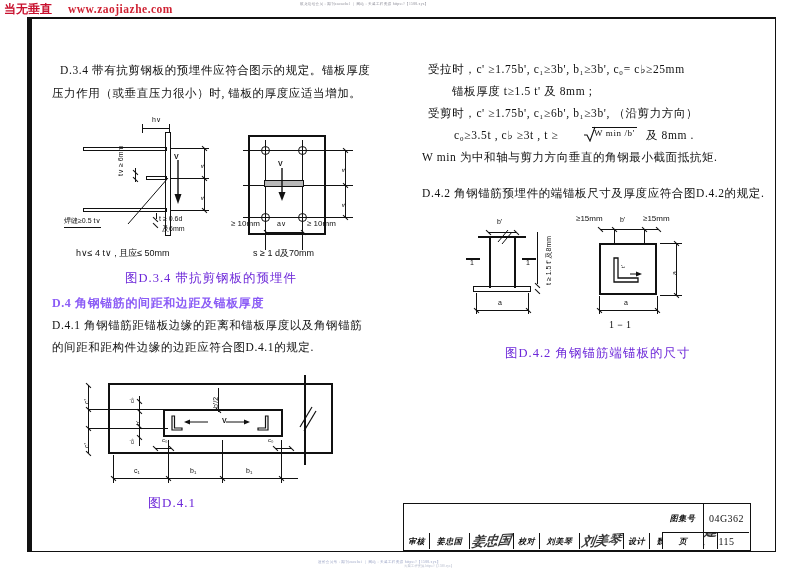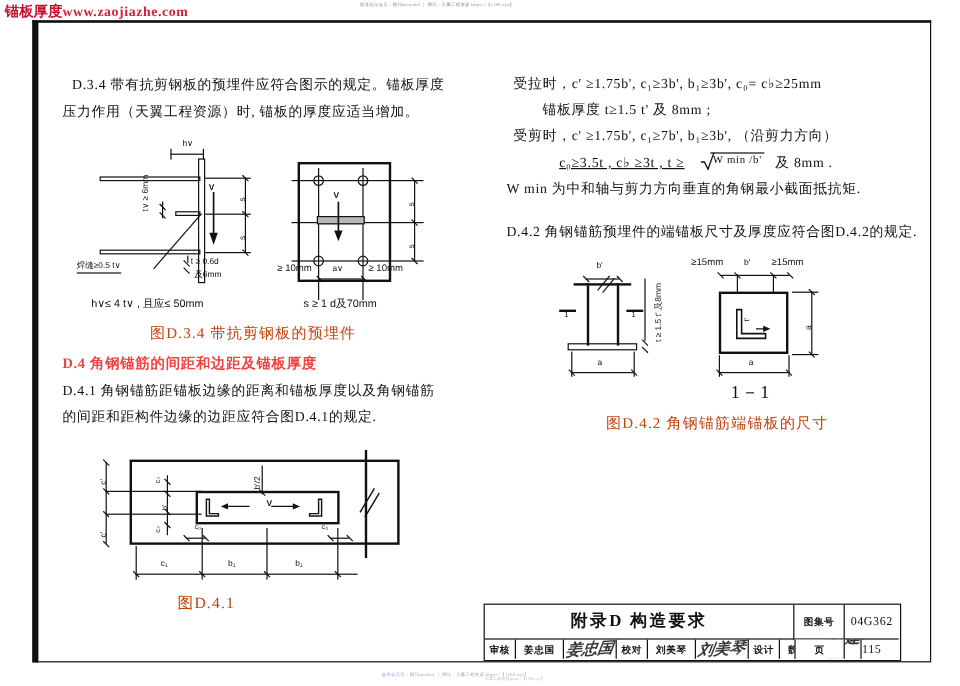--- a/index.html
+++ b/index.html
@@ -2,79 +2,79 @@
 <html><head>
 <meta charset="utf-8">
 <style>
   html,body{margin:0;padding:0;background:#ffffff;}
   body{width:800px;height:572px;position:relative;overflow:hidden;
        font-family:"Liberation Serif","DejaVu Serif",serif;color:#111;}
 
   
   .wm-top-left{position:absolute;left:4px;top:1px;font-size:12px;font-weight:bold;
       color:#c8102e;font-family:"Liberation Serif",serif;letter-spacing:0px;white-space:nowrap;}
-  .wm-top-left .url{color:#cf2233;font-size:11.5px;margin-left:0;letter-spacing:.5px;}
+  .wm-top-left .url{color:#cf2233;font-size:11.5px;margin-left:16px;letter-spacing:.5px;}
   .wm-top-center{position:absolute;left:300px;top:2px;font-size:3.6px;color:#8a8a95;
       white-space:nowrap;letter-spacing:.3px;}
   .wm-bottom-center{position:absolute;left:318px;top:560px;font-size:3.6px;color:#9aa3c4;
       white-space:nowrap;letter-spacing:.3px;}
   .wm-bottom-left{position:absolute;left:404px;top:564px;font-size:3.4px;color:#b9bece;white-space:nowrap;}
 
   
   .page-frame{position:absolute;left:27px;top:17px;width:749px;height:535px;
       border:1px solid #111;box-sizing:border-box;}
   .page-frame-thick{position:absolute;left:27px;top:17px;width:5px;height:535px;background:#111;}
 
   
   .txt{position:absolute;white-space:nowrap;font-family:"Liberation Serif","DejaVu Serif",serif;}
   .body-cn{font-size:11.5px;letter-spacing:.6px;color:#111;}
-  .head-cn{font-size:12px;font-weight:bold;letter-spacing:.6px;color:#ef4444;}
-  .cap-cn{font-size:12.5px;letter-spacing:1px;color:#c2410c;}
+  .head-cn{font-size:12px;font-weight:bold;letter-spacing:.6px;color:#8b5cf6;}
+  .cap-cn{font-size:12.5px;letter-spacing:1px;color:#6d28d9;}
   .fig-lbl{font-size:7px;color:#111;font-family:"Liberation Sans","DejaVu Sans",sans-serif;}
   .fig-lbl-sm{font-size:6px;color:#111;font-family:"Liberation Sans","DejaVu Sans",sans-serif;}
 
   
   .hl{position:absolute;height:1px;background:#111;}
   .vl{position:absolute;width:1px;background:#111;}
   .hl2{position:absolute;height:2px;background:#111;}
   .vl2{position:absolute;width:2px;background:#111;}
   .box{position:absolute;border:1px solid #111;box-sizing:border-box;}
   .box2{position:absolute;border:2px solid #111;box-sizing:border-box;}
   .fillbar{position:absolute;background:#b8b8b8;border:1px solid #111;box-sizing:border-box;}
   .rot90{transform:rotate(-90deg);transform-origin:left top;}
 
   
   .tb{position:absolute;left:403px;top:503px;width:348px;height:48px;
       border:1.5px solid #111;box-sizing:border-box;}
   .tb .cell{position:absolute;box-sizing:border-box;display:flex;align-items:center;
       justify-content:center;font-family:"Liberation Serif",serif;}
   .tb-title{font-size:14px;font-weight:bold;letter-spacing:2px;}
-  .tb-sm{font-size:8px;font-weight:bold;letter-spacing:.5px;}
+  .tb-sm{font-size:8px;font-weight:bold;letter-spacing:.5px;font-style:italic;}
   .tb-num{font-size:10px;letter-spacing:.5px;}
   .sig{font-family:"Liberation Serif",serif;font-size:13px;color:#1b1b1b;
        font-style:italic;font-weight:bold;transform:skewX(-12deg) rotate(-4deg);opacity:.88;}
   .tick{position:absolute;width:7px;height:1px;background:#111;transform:rotate(45deg);}
   .circ{position:absolute;border:1px solid #111;border-radius:50%;box-sizing:border-box;}
 </style>
 </head>
 <body>
 
 <div class="wm-top-left">
-  <span>锚板厚度</span><span class="url">www.zaojiazhe.com</span>
+  <span>当无垂直</span><span class="url">www.zaojiazhe.com</span>
 </div>
 <div class="wm-top-center">筑龙论坛会员：期刊zaoaobel ｜ 网站：天翼工程资源 https://【1588.xyz】</div>
 <div class="wm-bottom-center">造价会员号：期刊zaoebei ｜ 网站：天翼工程资源 https://【1588.xyz】</div>
 <div class="wm-bottom-left">天翼工程资源 https://【1588.xyz】</div>
 <div class="hl2" style="left:27px;top:17px;width:749px;"></div>
 
 <div class="page-frame"></div>
 <div class="page-frame-thick"></div>
 
 <div class="txt body-cn" style="left:60px;top:63px;">D.3.4  带有抗剪钢板的预埋件应符合图示的规定。锚板厚度</div>
-<div class="txt body-cn" style="left:52px;top:86px;">压力作用（天翼工程资源）时, 锚板的厚度应适当增加。</div>
+<div class="txt body-cn" style="left:52px;top:86px;">压力作用（或垂直压力很小）时, 锚板的厚度应适当增加。</div>
 
 <div class="txt fig-lbl" style="left:152px;top:116px;">h∨</div>
 <div class="hl" style="left:142px;top:128px;width:28px;"></div>
 <div class="vl" style="left:142px;top:124px;height:9px;"></div>
 <div class="vl" style="left:169px;top:124px;height:9px;"></div>
 
 <div class="box" style="left:165px;top:132px;width:6px;height:104px;"></div>
 
 <div class="box" style="left:83px;top:147px;width:84px;height:4px;"></div>
 
@@ -219,22 +219,22 @@
 <div class="tick" style="left:219px;top:478px;"></div>
 <div class="tick" style="left:278px;top:478px;"></div>
 <div class="txt fig-lbl" style="left:134px;top:467px;">c₁</div>
 <div class="txt fig-lbl" style="left:190px;top:467px;">b₁</div>
 <div class="txt fig-lbl" style="left:246px;top:467px;">b₁</div>
 
 <div class="txt cap-cn" style="left:148px;top:494px;font-size:13px;">图D.4.1</div>
 
 <div class="txt body-cn" style="left:428px;top:62px;">受拉时，c' ≥1.75b', c₁≥3b', b₁≥3b', c₀= c♭≥25mm</div>
 <div class="txt body-cn" style="left:452px;top:84px;">锚板厚度 t≥1.5 t' 及 8mm ;</div>
-<div class="txt body-cn" style="left:428px;top:106px;">受剪时，c' ≥1.75b', c₁≥7b', b₁≥3b', （沿剪力方向）</div>
-<div class="txt body-cn" style="left:466px;top:128px;text-decoration:underline;">c₀≥3.5t , c♭ ≥3t , t ≥</div>
+<div class="txt body-cn" style="left:428px;top:106px;">受剪时，c' ≥1.75b', c₁≥6b', b₁≥3b', （沿剪力方向）</div>
+<div class="txt body-cn" style="left:454px;top:128px;">c₀≥3.5t , c♭ ≥3t , t ≥</div>
 <div class="txt body-cn" style="left:592px;top:127px;font-size:9px;border-top:1px solid #111;padding:0 2px;">W min /b'</div>
 <svg style="position:absolute;left:584px;top:126px;width:12px;height:16px;">
   <path d="M0,9 L3,9 L6,15 L11,1" fill="none" stroke="#111" stroke-width="1.1"></path>
 </svg>
 <div class="txt body-cn" style="left:646px;top:128px;">及 8mm .</div>
 <div class="txt body-cn" style="left:422px;top:150px;">W min 为中和轴与剪力方向垂直的角钢最小截面抵抗矩.</div>
 
 <div class="txt body-cn" style="left:422px;top:186px;">D.4.2  角钢锚筋预埋件的端锚板尺寸及厚度应符合图D.4.2的规定.</div>
 
 <div class="txt fig-lbl" style="left:497px;top:218px;">b'</div>
@@ -294,26 +294,25 @@
 <div class="tick" style="left:673px;top:295px;"></div>
 <div class="txt fig-lbl rot90" style="left:671px;top:275px;">a</div>
 
 <div class="hl" style="left:599px;top:310px;width:58px;"></div>
 <div class="vl" style="left:599px;top:296px;height:18px;"></div>
 <div class="vl" style="left:657px;top:296px;height:18px;"></div>
 <div class="tick" style="left:596px;top:310px;"></div>
 <div class="tick" style="left:654px;top:310px;"></div>
 <div class="txt fig-lbl" style="left:624px;top:299px;">a</div>
 
-<div class="txt" style="left:609px;top:318px;font-size:15px;letter-spacing:1px;">1－1</div>
+<div class="txt" style="left:609px;top:318px;font-size:10px;letter-spacing:1px;">1－1</div>
 <div class="txt cap-cn" style="left:505px;top:345px;">图D.4.2  角钢锚筋端锚板的尺寸</div>
 
 <div class="tb">
 
-  <div class="cell tb-title" style="left:0;top:0;width:258px;height:29px;border-right:1.5px solid #111;border-bottom:1.5px solid #111;">附录D  构造要求</div>
   <div class="cell tb-sm" style="left:258px;top:0;width:42px;height:29px;border-right:1.5px solid #111;border-bottom:1.5px solid #111;">图集号</div>
   <div class="cell tb-num" style="left:300px;top:0;width:45px;height:29px;border-bottom:1.5px solid #111;">04G362</div>
 
   <div class="cell tb-sm" style="left:0;top:29px;width:26px;height:16px;border-right:1px solid #111;">审核</div>
   <div class="cell tb-sm" style="left:26px;top:29px;width:40px;height:16px;border-right:1px solid #111;">姜忠国</div>
   <div class="cell" style="left:66px;top:29px;width:44px;height:16px;border-right:1px solid #111;overflow:hidden;">
       <span class="sig">姜忠国</span>
     </div>
 
   <div class="cell tb-sm" style="left:110px;top:29px;width:26px;height:16px;border-right:1px solid #111;">校对</div>

